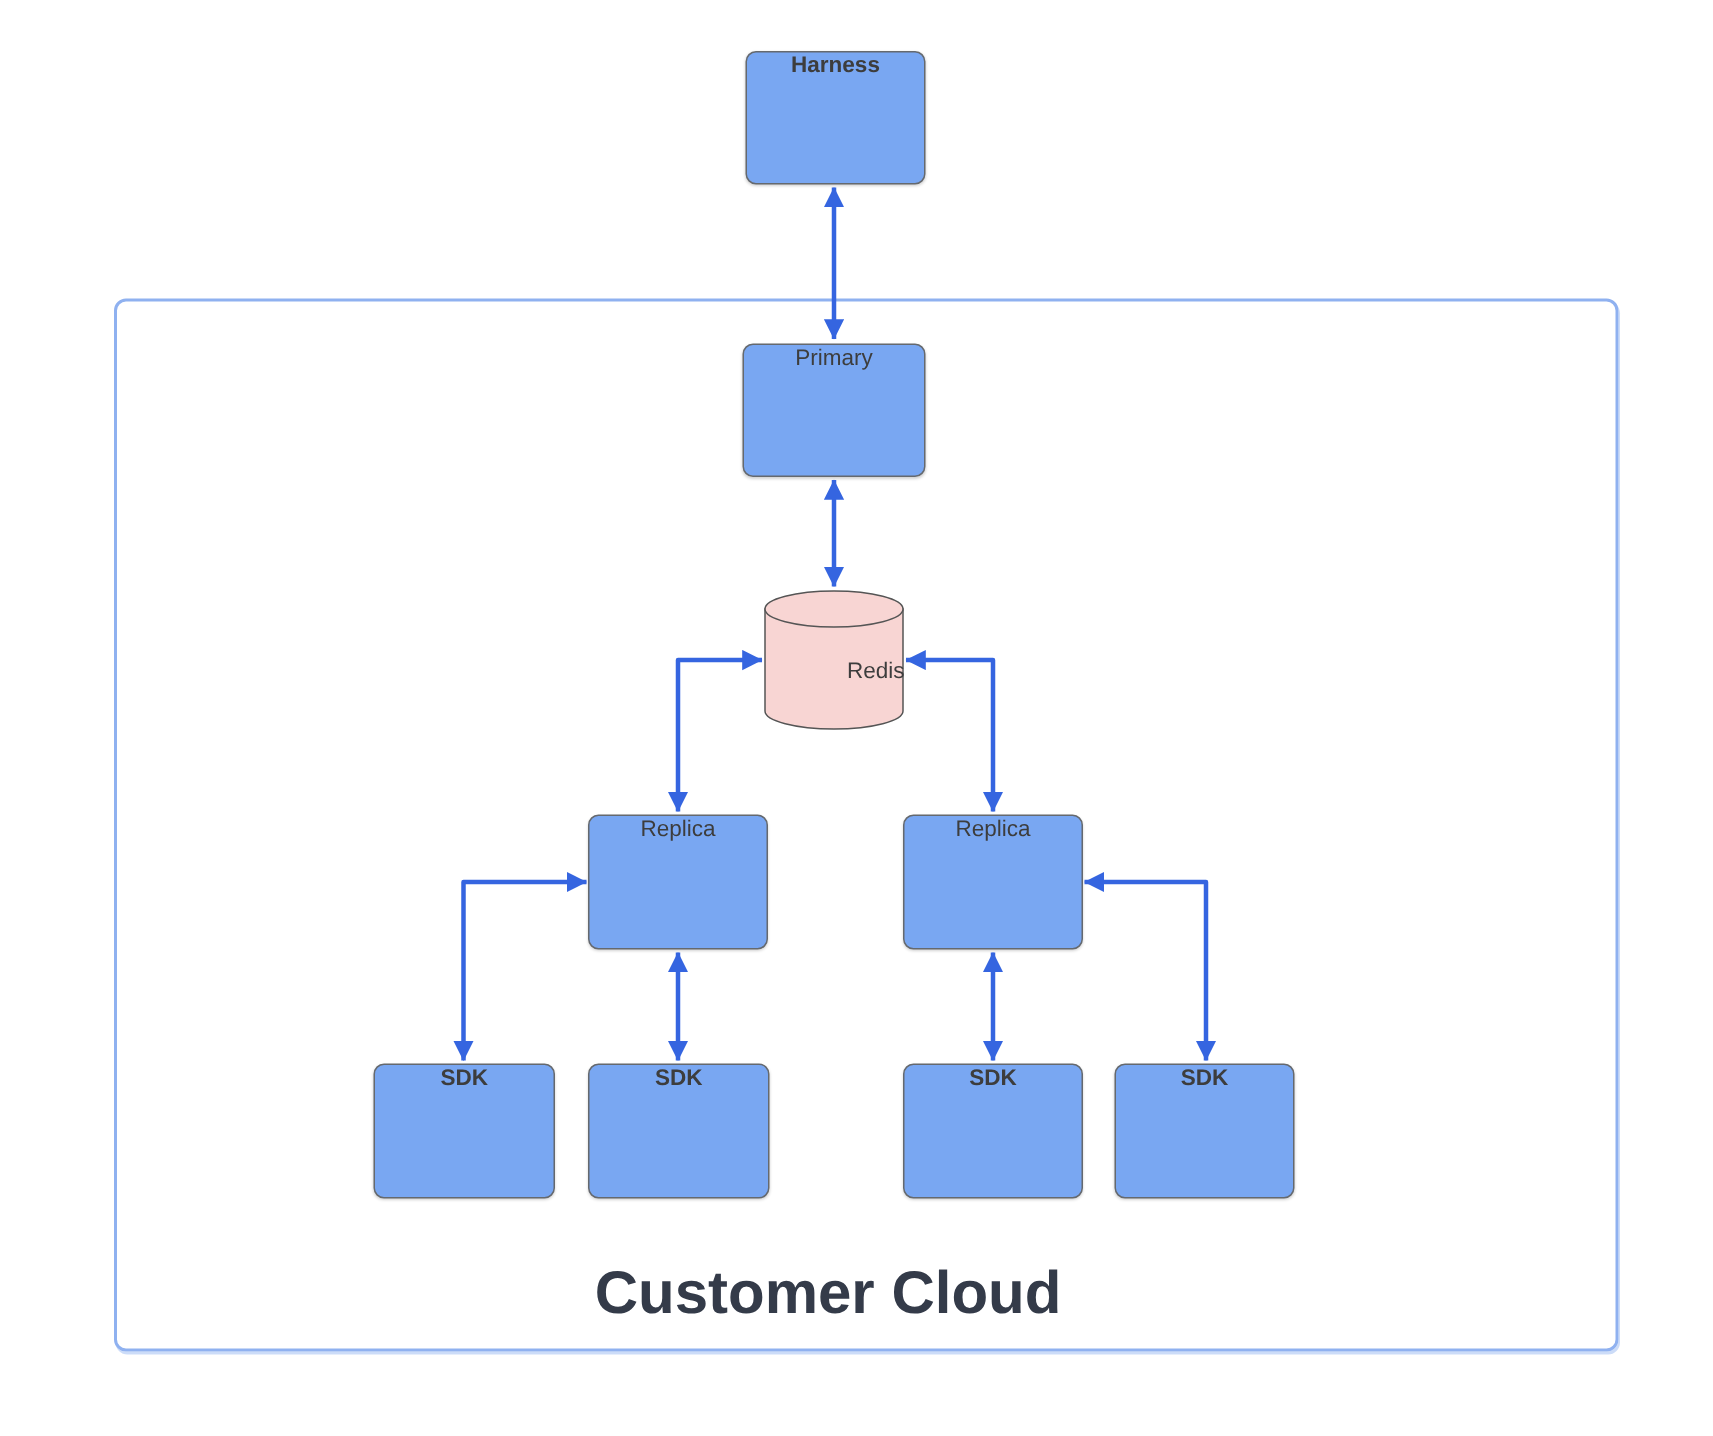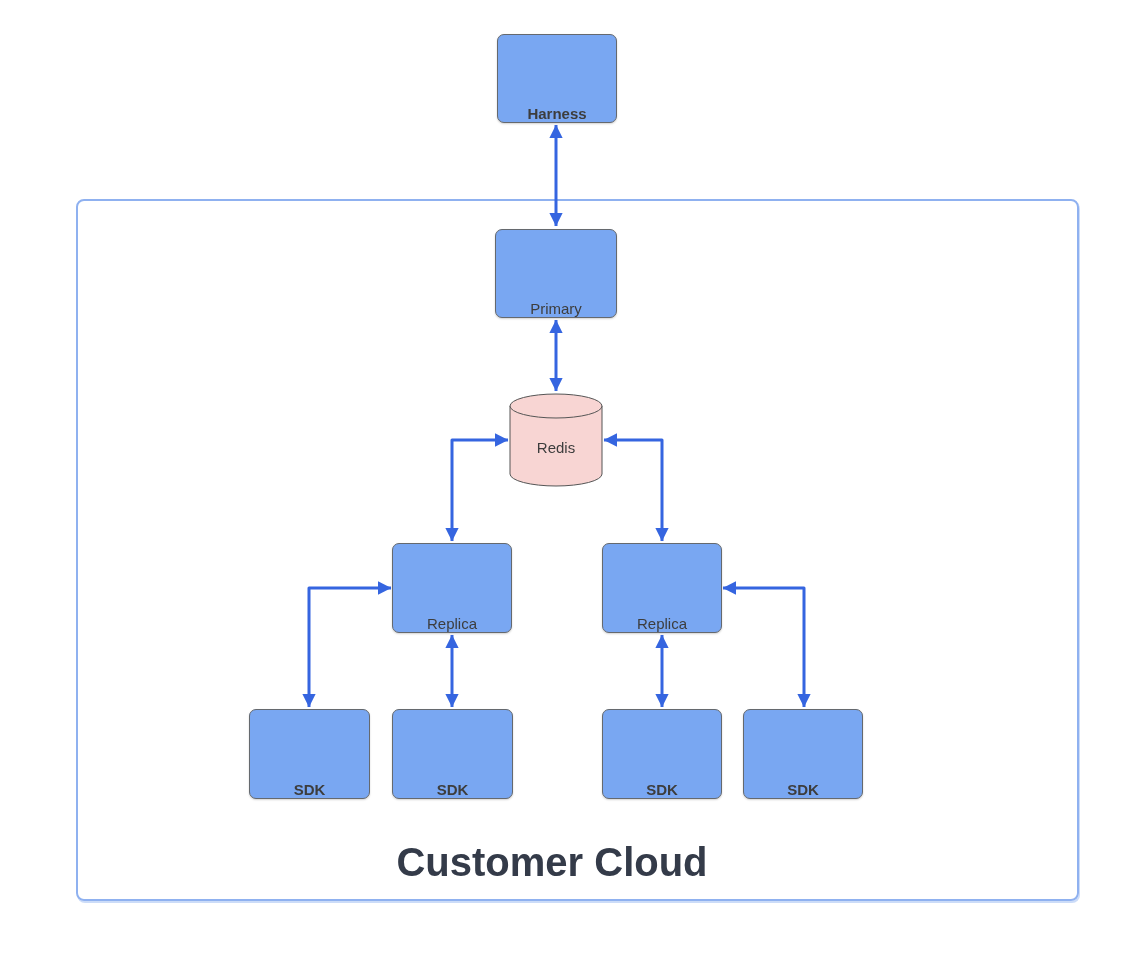--- a/index.html
+++ b/index.html
@@ -27,21 +27,21 @@
     left: 76px; top: 199px;
     width: 999px; height: 698px;
     border: 2px solid var(--container-border);
     border-radius: 8px;
     box-shadow: 1px 2px 0 rgba(143,177,240,0.45);
     background: transparent;
   }
   .node {
     position: absolute;
     display: flex;
-    align-items: flex-end;
+    align-items: flex-start;
     justify-content: center;
     background: var(--node-fill);
     border: 1px solid var(--node-border);
     border-radius: 7px;
     color: var(--node-text);
     font-size: 15px;
     box-shadow: 0 1px 2px rgba(0,0,0,0.18);
     box-sizing: border-box;
   }
   .node.bold { font-weight: bold; }
@@ -57,21 +57,21 @@
   .cylinder {
     position: absolute;
     left: 509px; top: 393px;
     width: 94px; height: 95px;
   }
   .cylinder svg { display: block; }
   .cylinder .cyl-label {
     position: absolute;
     left: 0; right: 0;
     top: 46px;
-    text-align: center;
+    text-align: right;
     color: var(--node-text);
     font-size: 15px;
   }
   .cyl-body { fill: var(--redis-fill); stroke: var(--redis-border); stroke-width: 1; }
 
   .connectors {
     position: absolute;
     left: 0; top: 0;
     pointer-events: none;
   }

